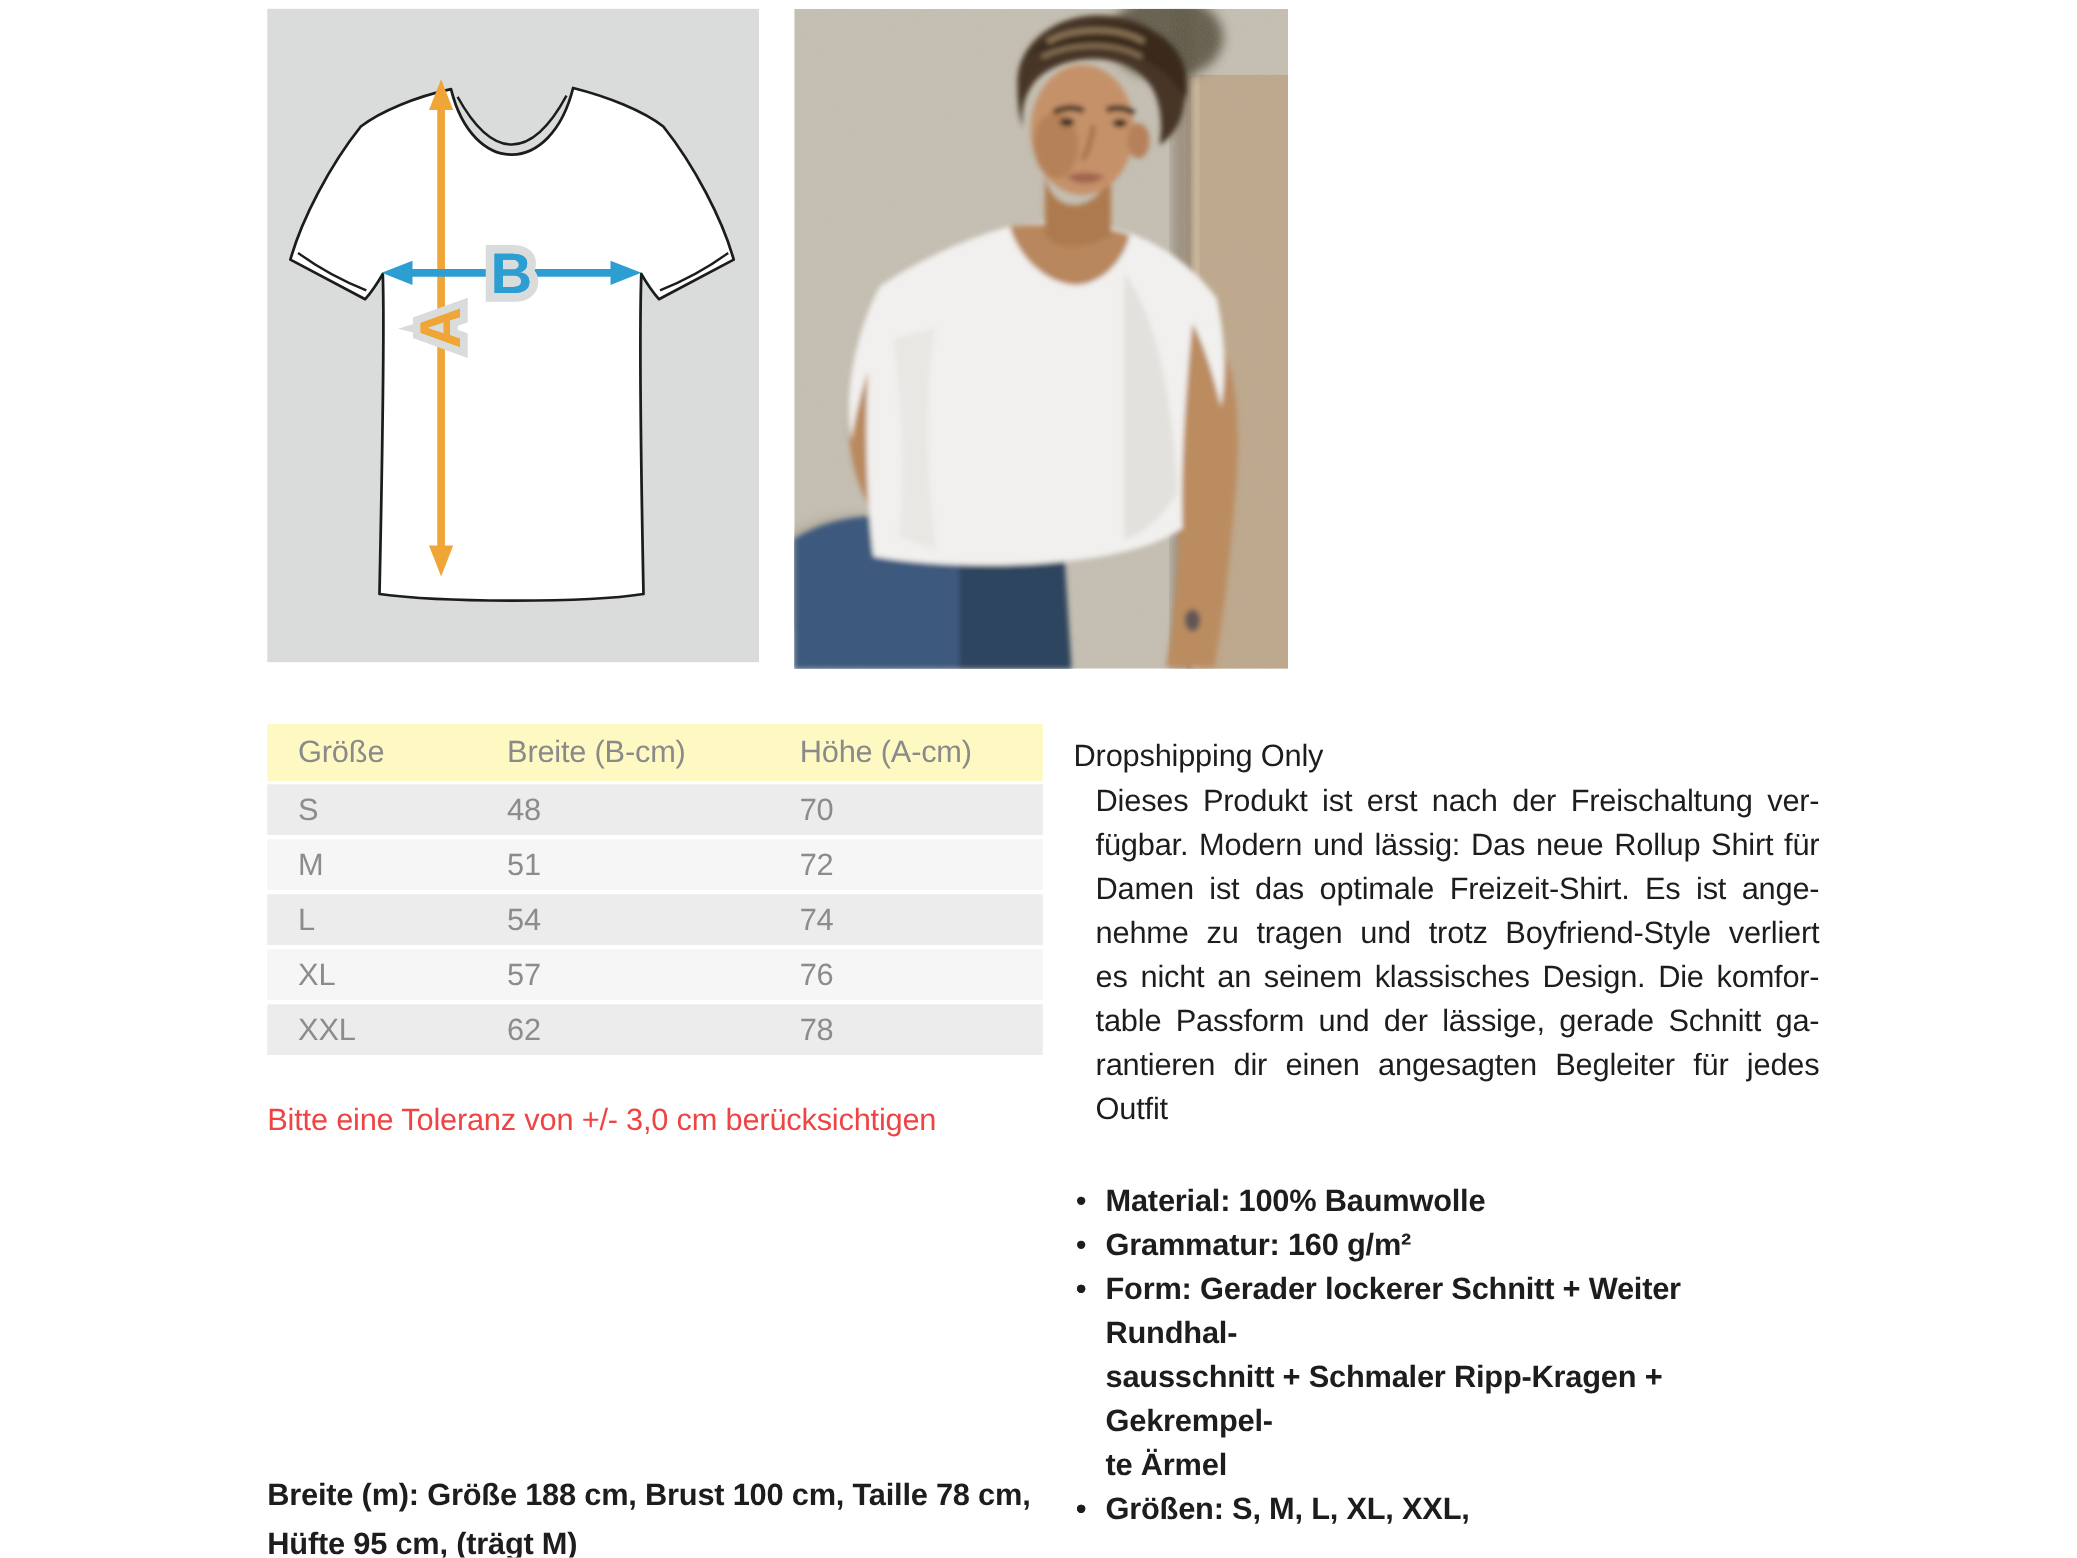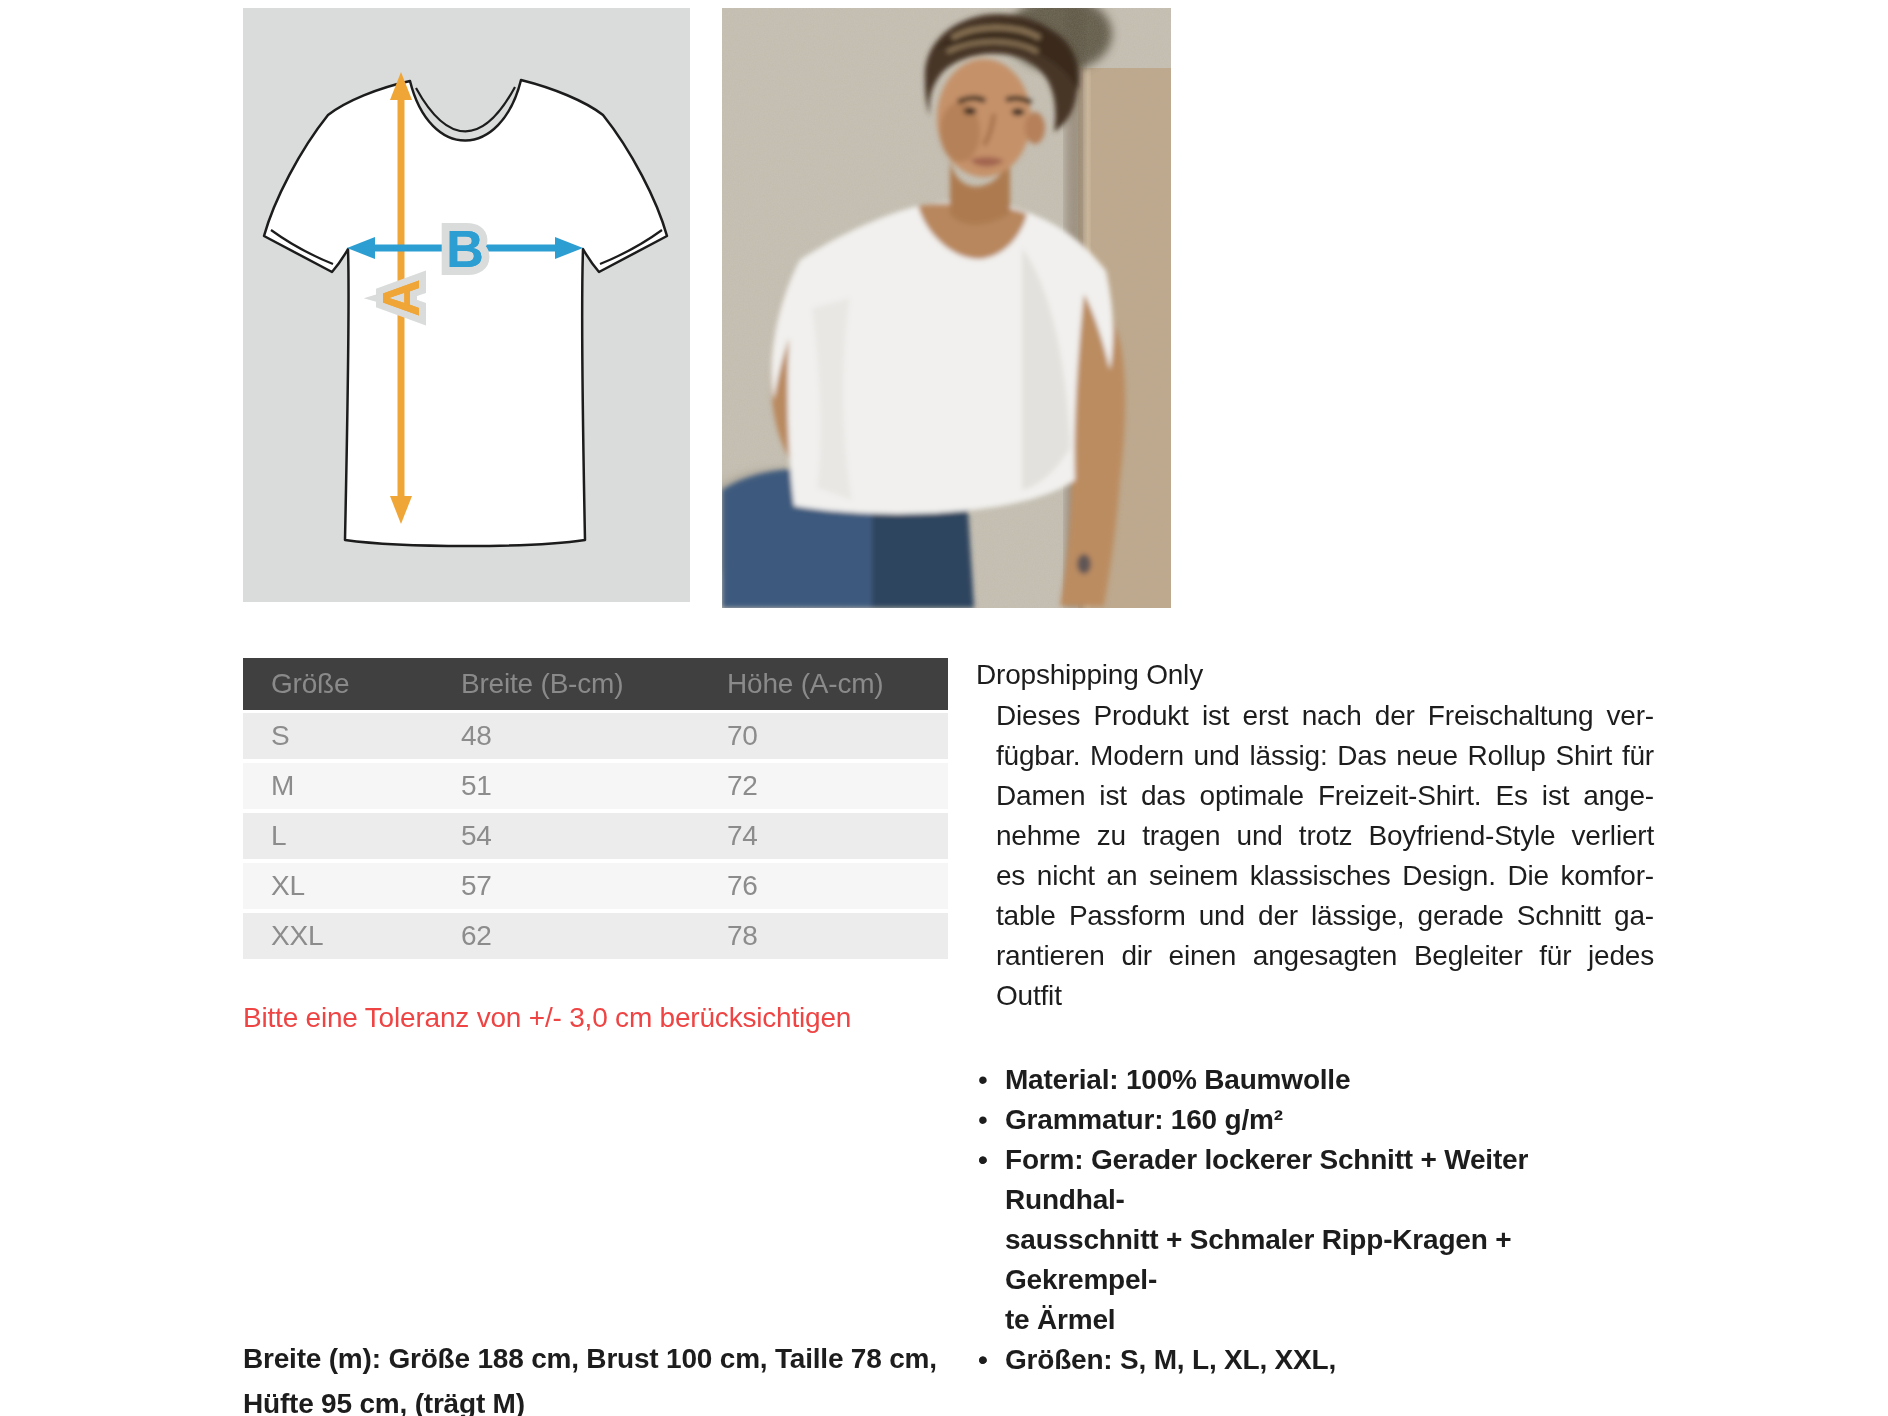--- a/index.html
+++ b/index.html
@@ -15,35 +15,35 @@
   .diagram-panel{left:243px;top:8px;width:447px;height:594px;background:#d9dcdb;}
   .diagram-panel svg{display:block;width:100%;height:100%;}
 
   
   .photo{left:722px;top:8px;width:449px;height:600px;overflow:hidden;}
   .photo svg{display:block;width:100%;height:100%;}
 
   
   .size-table{left:243px;top:658px;width:705px;font-size:28px;letter-spacing:-0.2px;}
   .trow{display:grid;grid-template-columns:218px 266px 221px;align-items:center;}
-  .thead{height:52px;background:#404040;color:#8a8a8a;margin-bottom:3px;}
+  .thead{height:52px;background:#fef9c3;color:#8a8a8a;margin-bottom:3px;}
   .tr{height:46px;margin-bottom:4px;color:#8c8c8c;}
   .tr.dark{background:#ececec;}
   .tr.light{background:#f6f6f6;}
   .c1{padding-left:28px;}
 
   
   .tolerance-note{left:243px;top:998px;font-size:28px;line-height:40px;letter-spacing:-0.2px;color:#ef4444;}
   .model-info{left:243px;top:1336px;width:740px;font-size:28px;line-height:45px;letter-spacing:-0.2px;color:#1d1d1d;}
   .model-info b{font-weight:bold;}
   .pre{white-space:pre-line;font-weight:bold;}
 
   
   .description{left:976px;top:655px;width:678px;font-size:28px;line-height:40px;letter-spacing:-0.2px;color:#1d1d1d;}
-  .desc-heading{margin:0 0 1px 0;}
+  .desc-heading{margin:12px 0 1px 0;}
   .desc-paragraph{
     white-space:pre-line;
     text-align:justify;
     text-align-last:justify;
     hyphens:none;
     margin-left:20px;
   }
   .desc-bullets{list-style:none;margin:44px 0 0 0;padding:0;}
   .desc-bullets li{position:relative;padding-left:29px;margin:0;}
   .bullet-marker{position:absolute;left:2px;top:0;}

